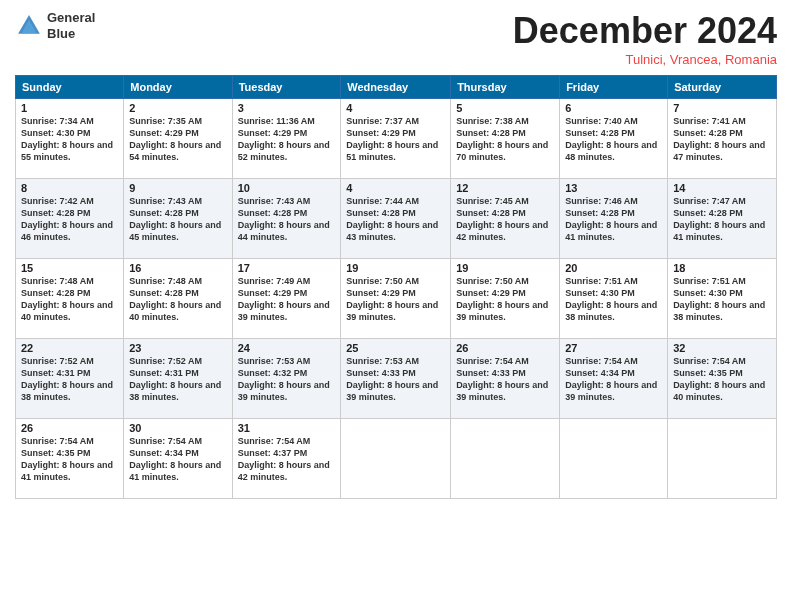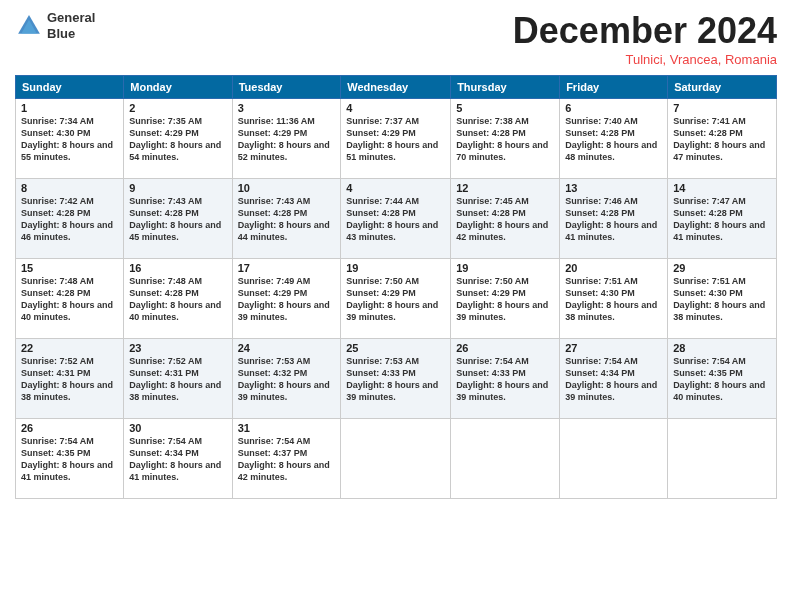--- a/index.html
+++ b/index.html
@@ -205,21 +205,21 @@
           </td>
           <td>
             <span class="day-num">19</span>
             <div class="day-info"><span>Sunrise: 7:50 AM</span><br><span>Sunset: 4:29 PM</span><br><span>Daylight: 8 hours and 39 minutes.</span></div>
           </td>
           <td>
             <span class="day-num">20</span>
             <div class="day-info"><span>Sunrise: 7:51 AM</span><br><span>Sunset: 4:30 PM</span><br><span>Daylight: 8 hours and 38 minutes.</span></div>
           </td>
           <td>
-            <span class="day-num">29</span>
+            <span class="day-num">18</span>
             <div class="day-info"><span>Sunrise: 7:51 AM</span><br><span>Sunset: 4:30 PM</span><br><span>Daylight: 8 hours and 38 minutes.</span></div>
           </td>
         </tr>
         <tr>
           <td>
             <span class="day-num">22</span>
             <div class="day-info"><span>Sunrise: 7:52 AM</span><br><span>Sunset: 4:31 PM</span><br><span>Daylight: 8 hours and 38 minutes.</span></div>
           </td>
           <td>
             <span class="day-num">23</span>
@@ -235,21 +235,21 @@
           </td>
           <td>
             <span class="day-num">26</span>
             <div class="day-info"><span>Sunrise: 7:54 AM</span><br><span>Sunset: 4:33 PM</span><br><span>Daylight: 8 hours and 39 minutes.</span></div>
           </td>
           <td>
             <span class="day-num">27</span>
             <div class="day-info"><span>Sunrise: 7:54 AM</span><br><span>Sunset: 4:34 PM</span><br><span>Daylight: 8 hours and 39 minutes.</span></div>
           </td>
           <td>
-            <span class="day-num">28</span>
+            <span class="day-num">32</span>
             <div class="day-info"><span>Sunrise: 7:54 AM</span><br><span>Sunset: 4:35 PM</span><br><span>Daylight: 8 hours and 40 minutes.</span></div>
           </td>
         </tr>
         <tr>
           <td>
             <span class="day-num">26</span>
             <div class="day-info"><span>Sunrise: 7:54 AM</span><br><span>Sunset: 4:35 PM</span><br><span>Daylight: 8 hours and 41 minutes.</span></div>
           </td>
           <td>
             <span class="day-num">30</span>

